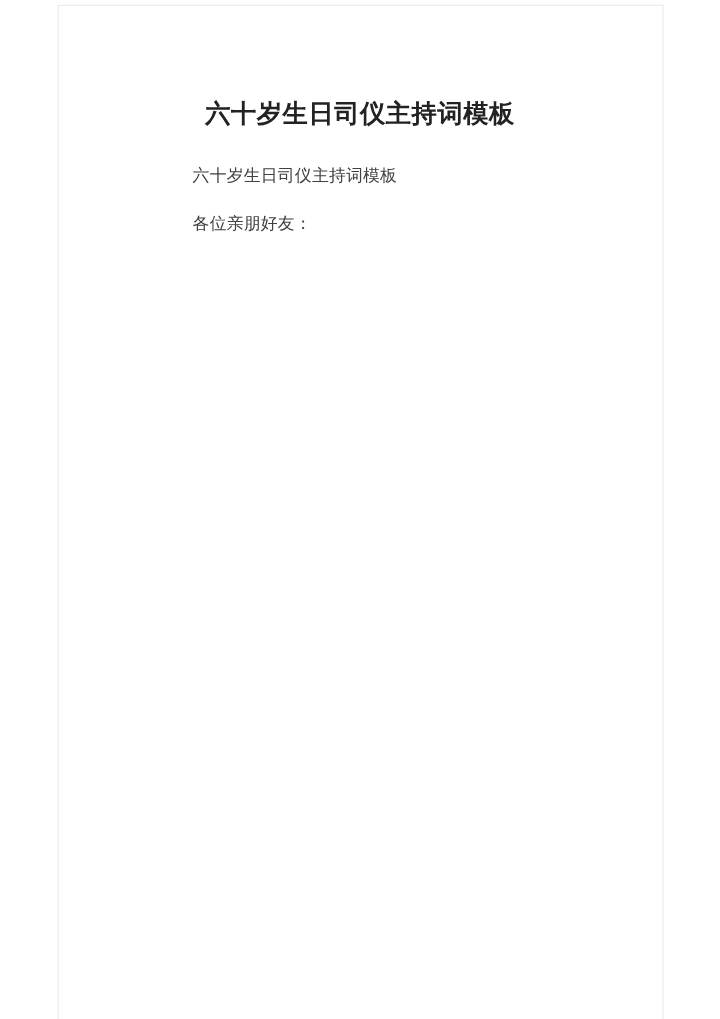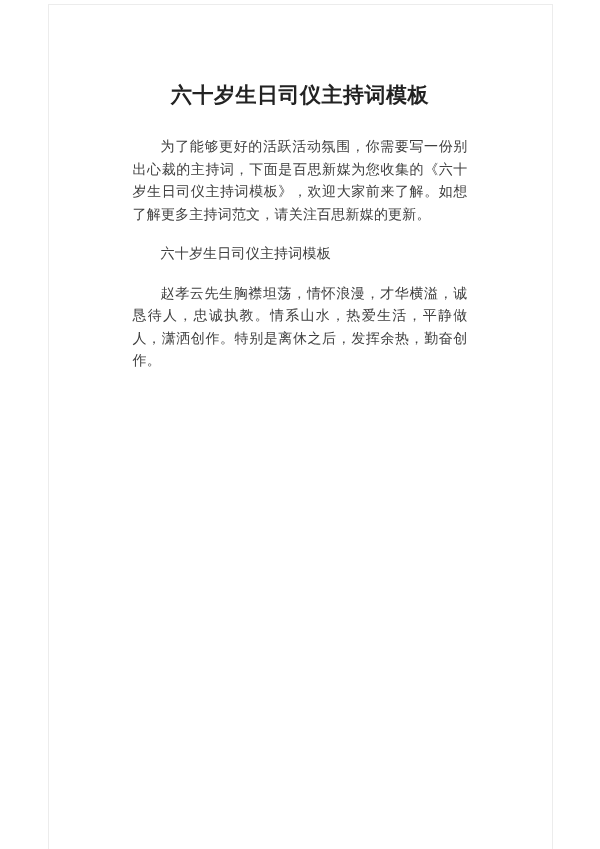--- a/index.html
+++ b/index.html
@@ -38,24 +38,23 @@
     text-align: justify;
     letter-spacing: 0.2px;
   }
 </style>
 </head>
 <body>
 
 <div class="page">
   <h1 class="doc-title">六十岁生日司仪主持词模板</h1>
 
-  <p class="para">为了能够更好的活跃活动氛围，你需要写一份别出心裁的主持词，下面是百思新媒为您收集的《六十岁生日司仪主持词模板》，欢迎大家前来了解。如想了解更多主持词范文，请关注百思新媒的更新。</p>
 
   <p class="para">六十岁生日司仪主持词模板</p>
 
+  <p class="para">各位亲朋好友：</p>
 
 
-  <p class="para">赵孝云先生胸襟坦荡，情怀浪漫，才华横溢，诚恳待人，忠诚执教。情系山水，热爱生活，平静做人，潇洒创作。特别是离休之后，发挥余热，勤奋创作。</p>
 
 
 
 
 </div>
 
 </body></html>

